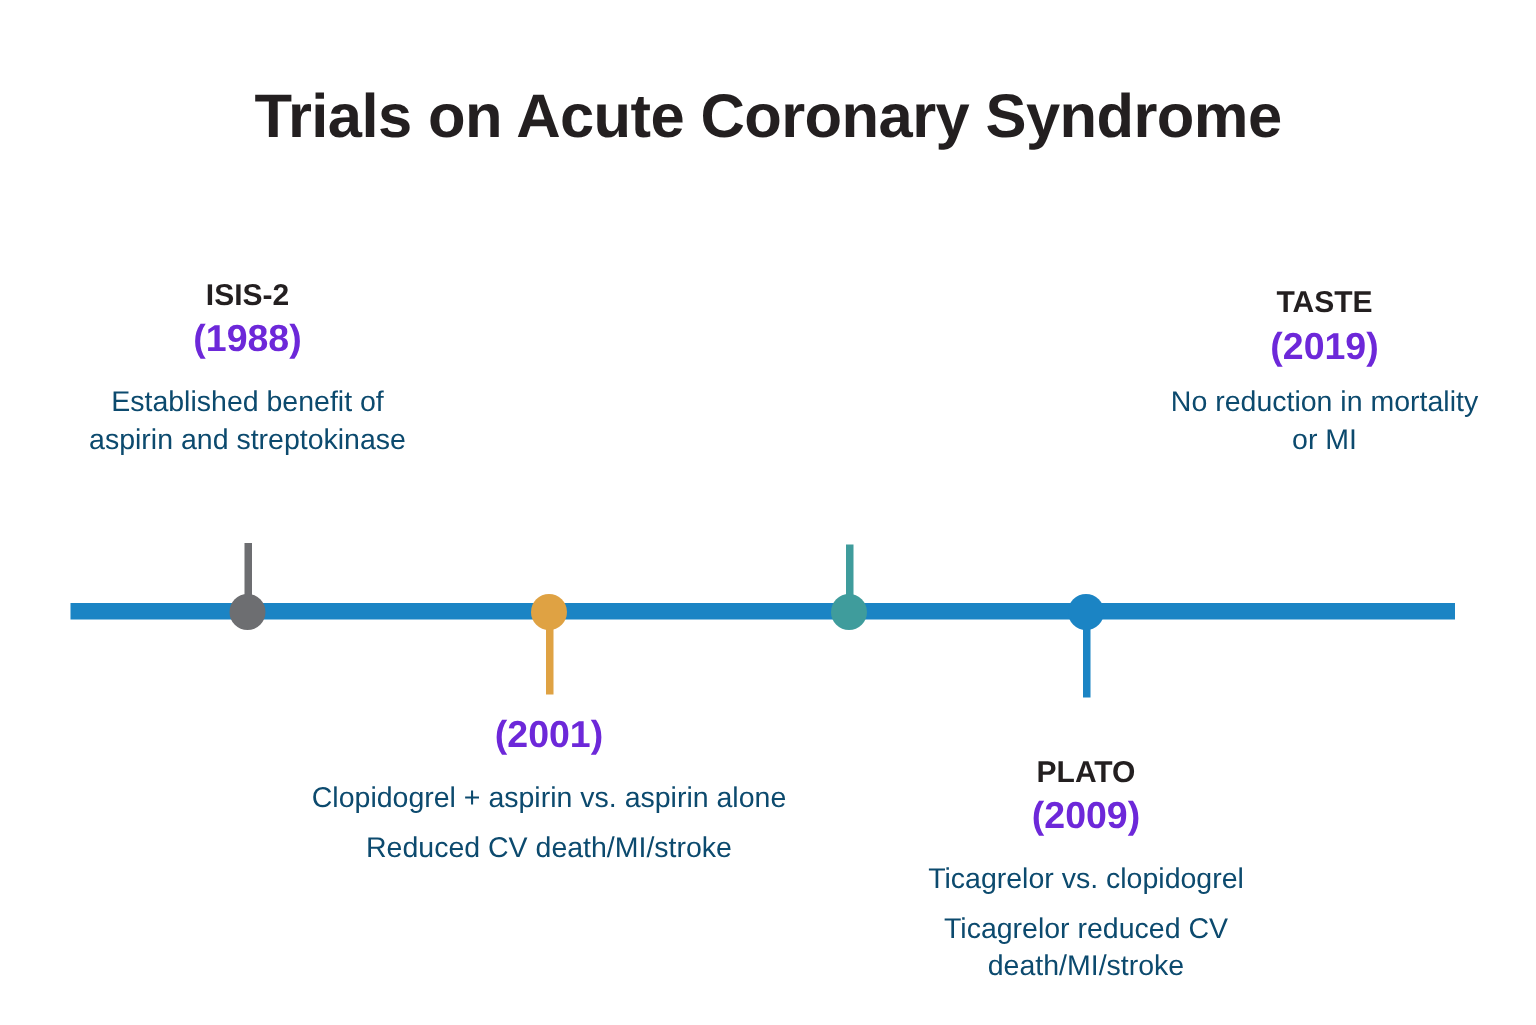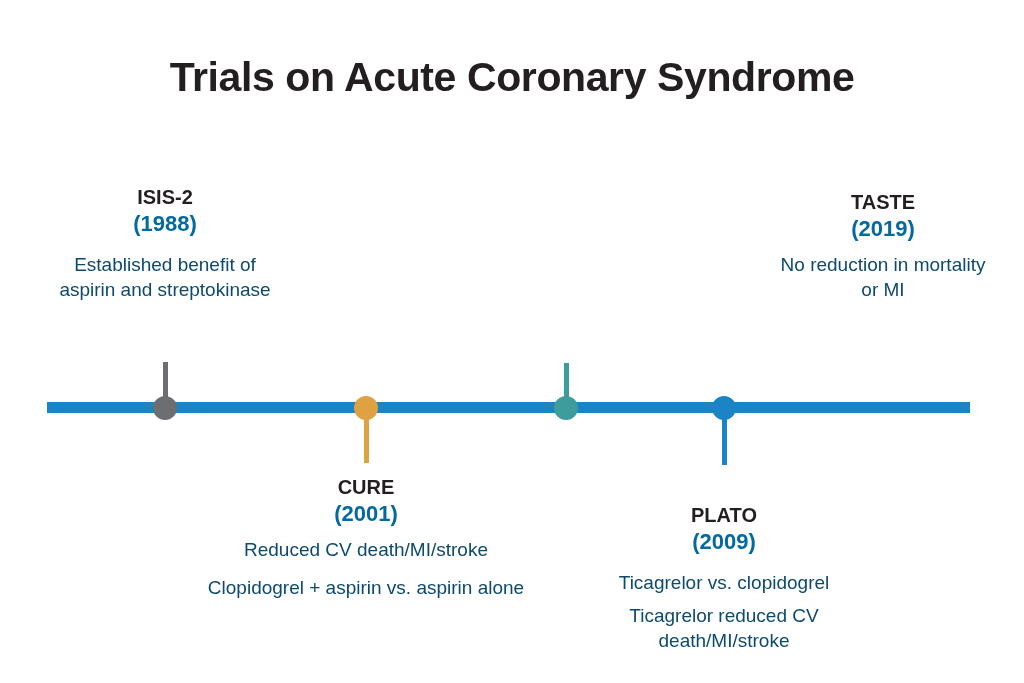--- a/index.html
+++ b/index.html
@@ -65,24 +65,24 @@
     text-align: center;
   }
   .event-name {
     font-size: 20px;
     font-weight: bold;
     line-height: 1.30;
     color: #231f20;
     white-space: nowrap;
   }
   .event-year {
-    font-size: 22px;
+    font-size: 25px;
     font-weight: bold;
     line-height: 1.30;
-    color: #0369a1;
+    color: #6d28d9;
   }
   .event-desc {
     font-size: 19px;
     font-weight: normal;
     line-height: 1.33;
     color: #0c4a6e;
     margin-top: 13px;
   }
   .event-desc.tight { margin-top: 8px; }
 </style>
@@ -99,24 +99,23 @@
     <div class="event-name">ISIS-2</div>
     <div class="event-year">(1988)</div>
     <div class="event-desc">Established benefit of aspirin and streptokinase</div>
   </div>
   <div class="stem" style="left: 165px; top: 362px; height: 46px; background: #6d6e71;"></div>
   <div class="marker" style="left: 165px; background: #6d6e71;"></div>
 
   <div class="stem" style="left: 366px; top: 407px; height: 56px; background: #dfa243;"></div>
   <div class="marker" style="left: 366px; background: #dfa243;"></div>
   <div class="event" style="left: 196px; top: 474px; width: 340px;">
-    <div class="event-name">CURE</div>
     <div class="event-year">(2001)</div>
+    <div class="event-desc">Clopidogrel + aspirin vs. aspirin alone</div>
     <div class="event-desc tight">Reduced CV death/MI/stroke</div>
-    <div class="event-desc">Clopidogrel + aspirin vs. aspirin alone</div>
   </div>
 
   <div class="stem" style="left: 566px; top: 363px; height: 45px; background: #3f9c9c;"></div>
   <div class="marker" style="left: 566px; background: #3f9c9c;"></div>
 
   <div class="stem" style="left: 724px; top: 407px; height: 58px; background: #1b84c4;"></div>
   <div class="marker" style="left: 724px; background: #1b84c4;"></div>
   <div class="event" style="left: 577px; top: 474px; width: 294px; margin-top: 28px;">
     <div class="event-name">PLATO</div>
     <div class="event-year">(2009)</div>

